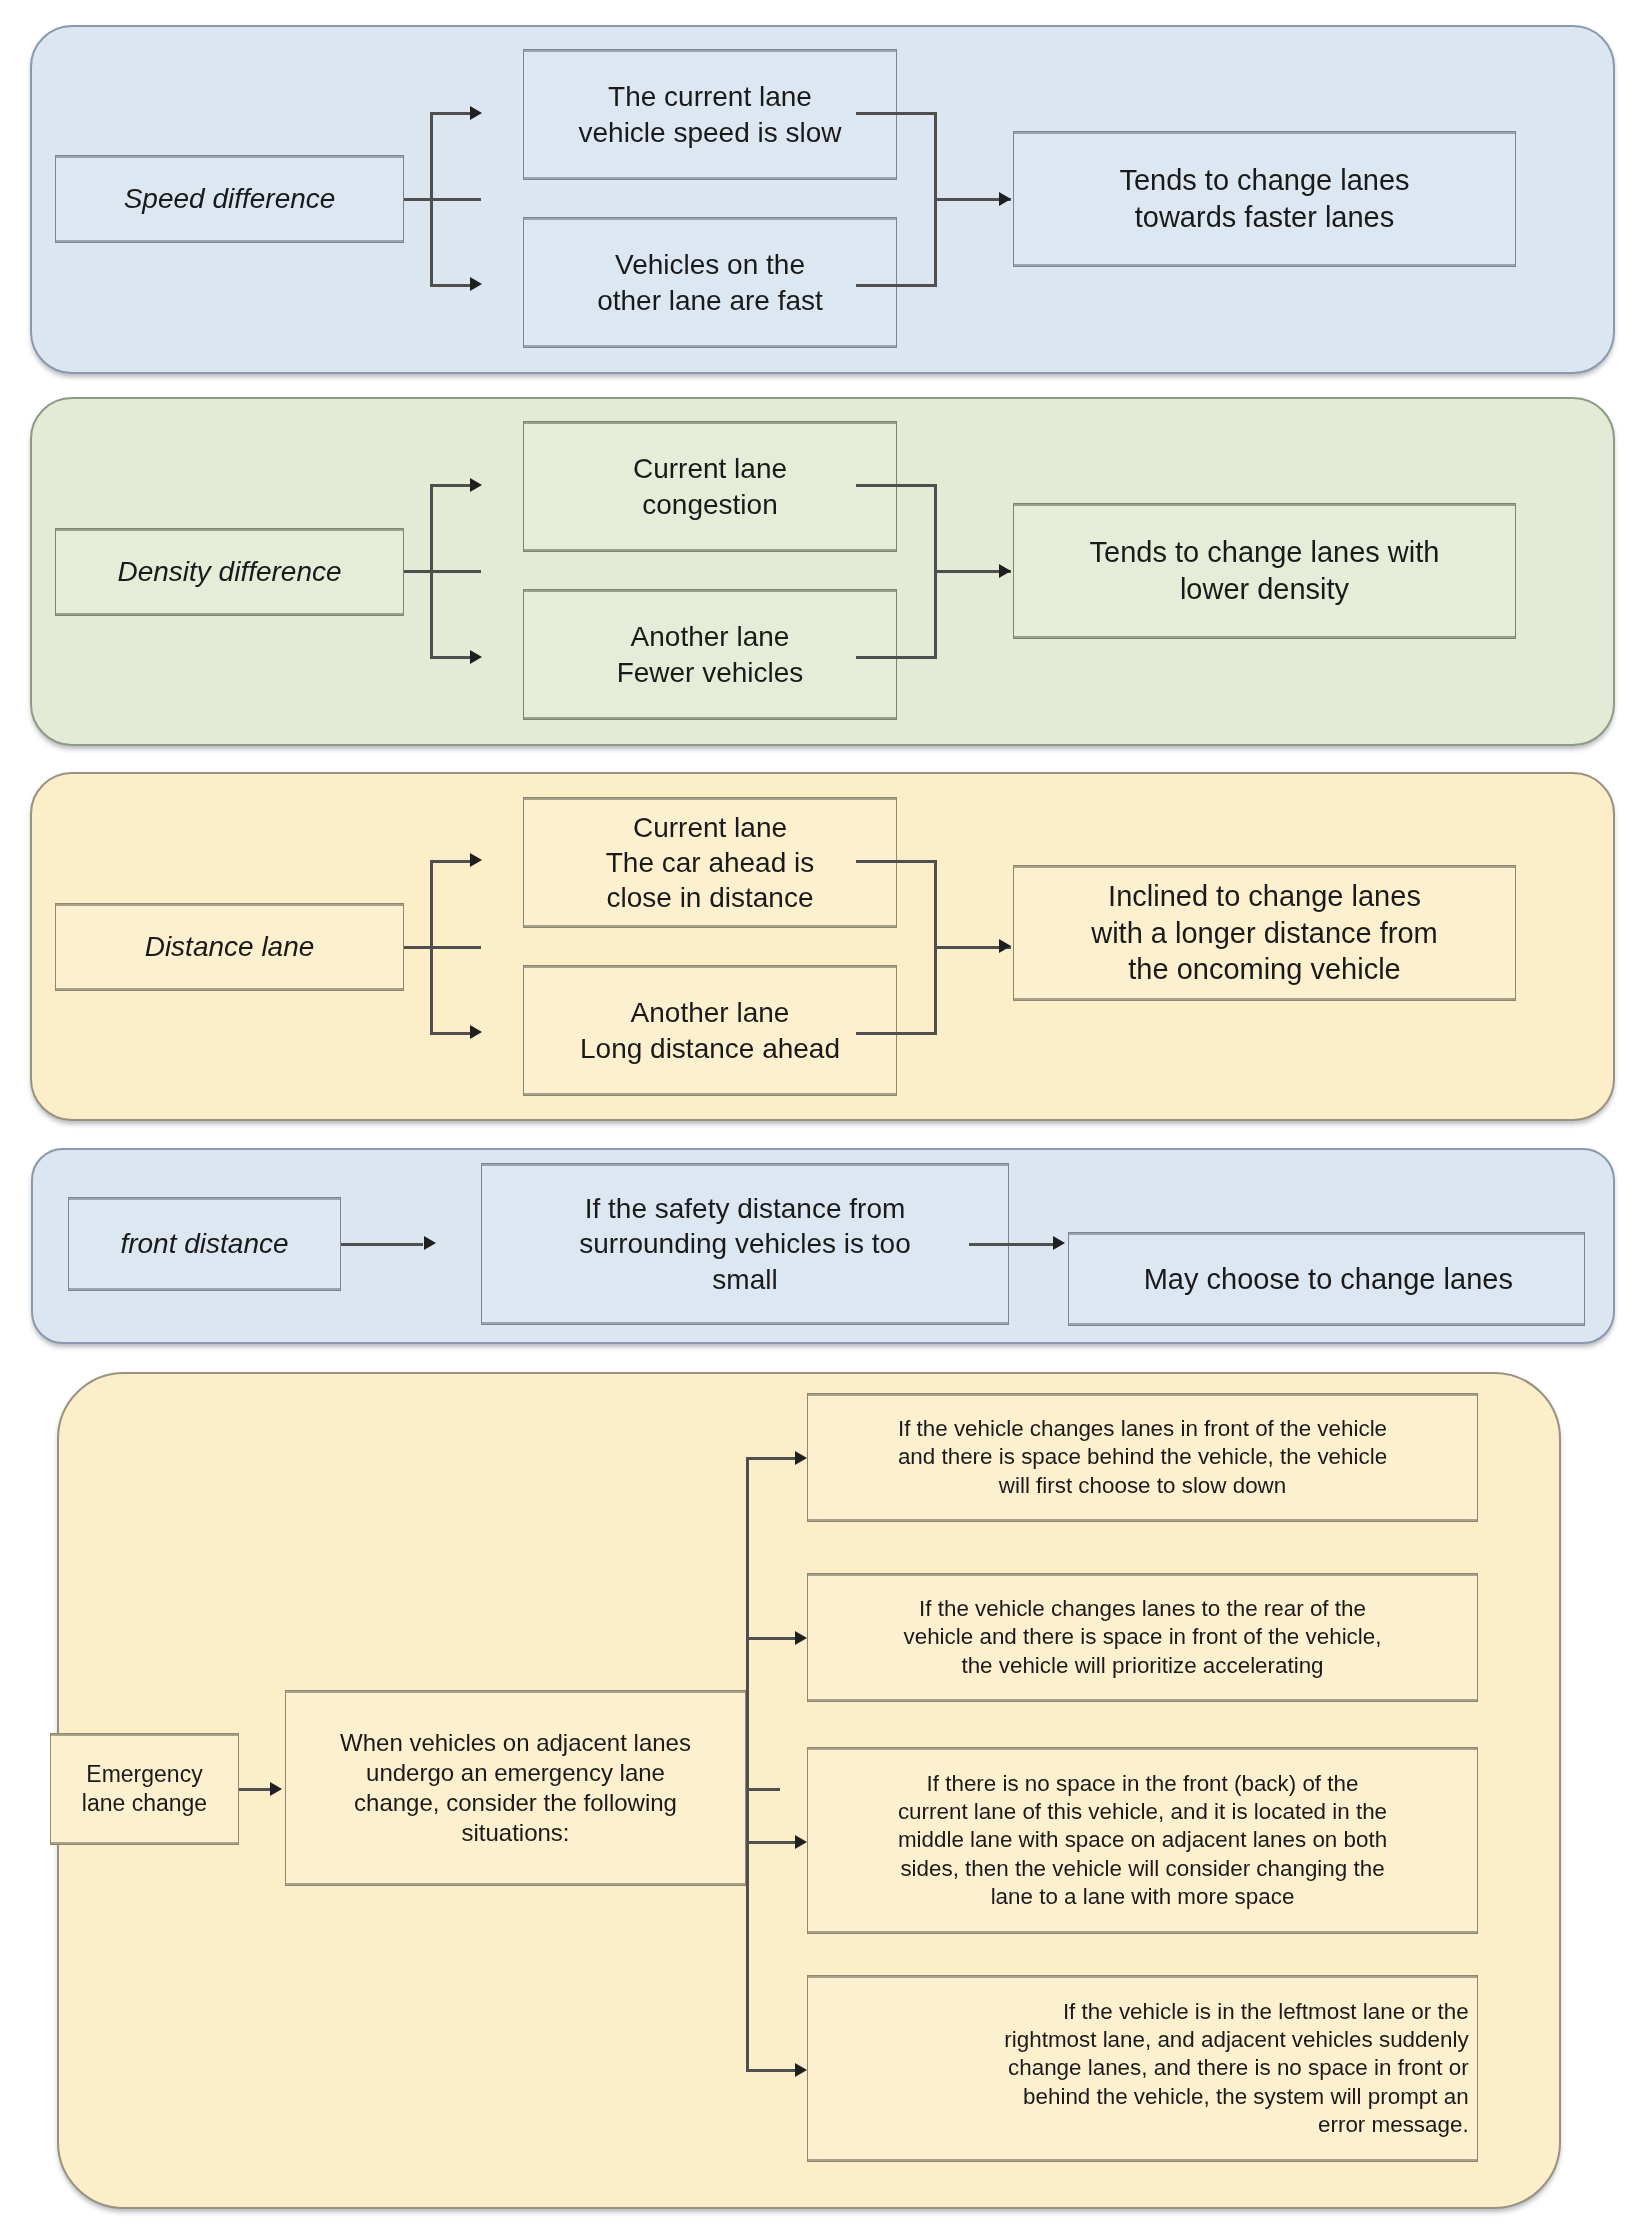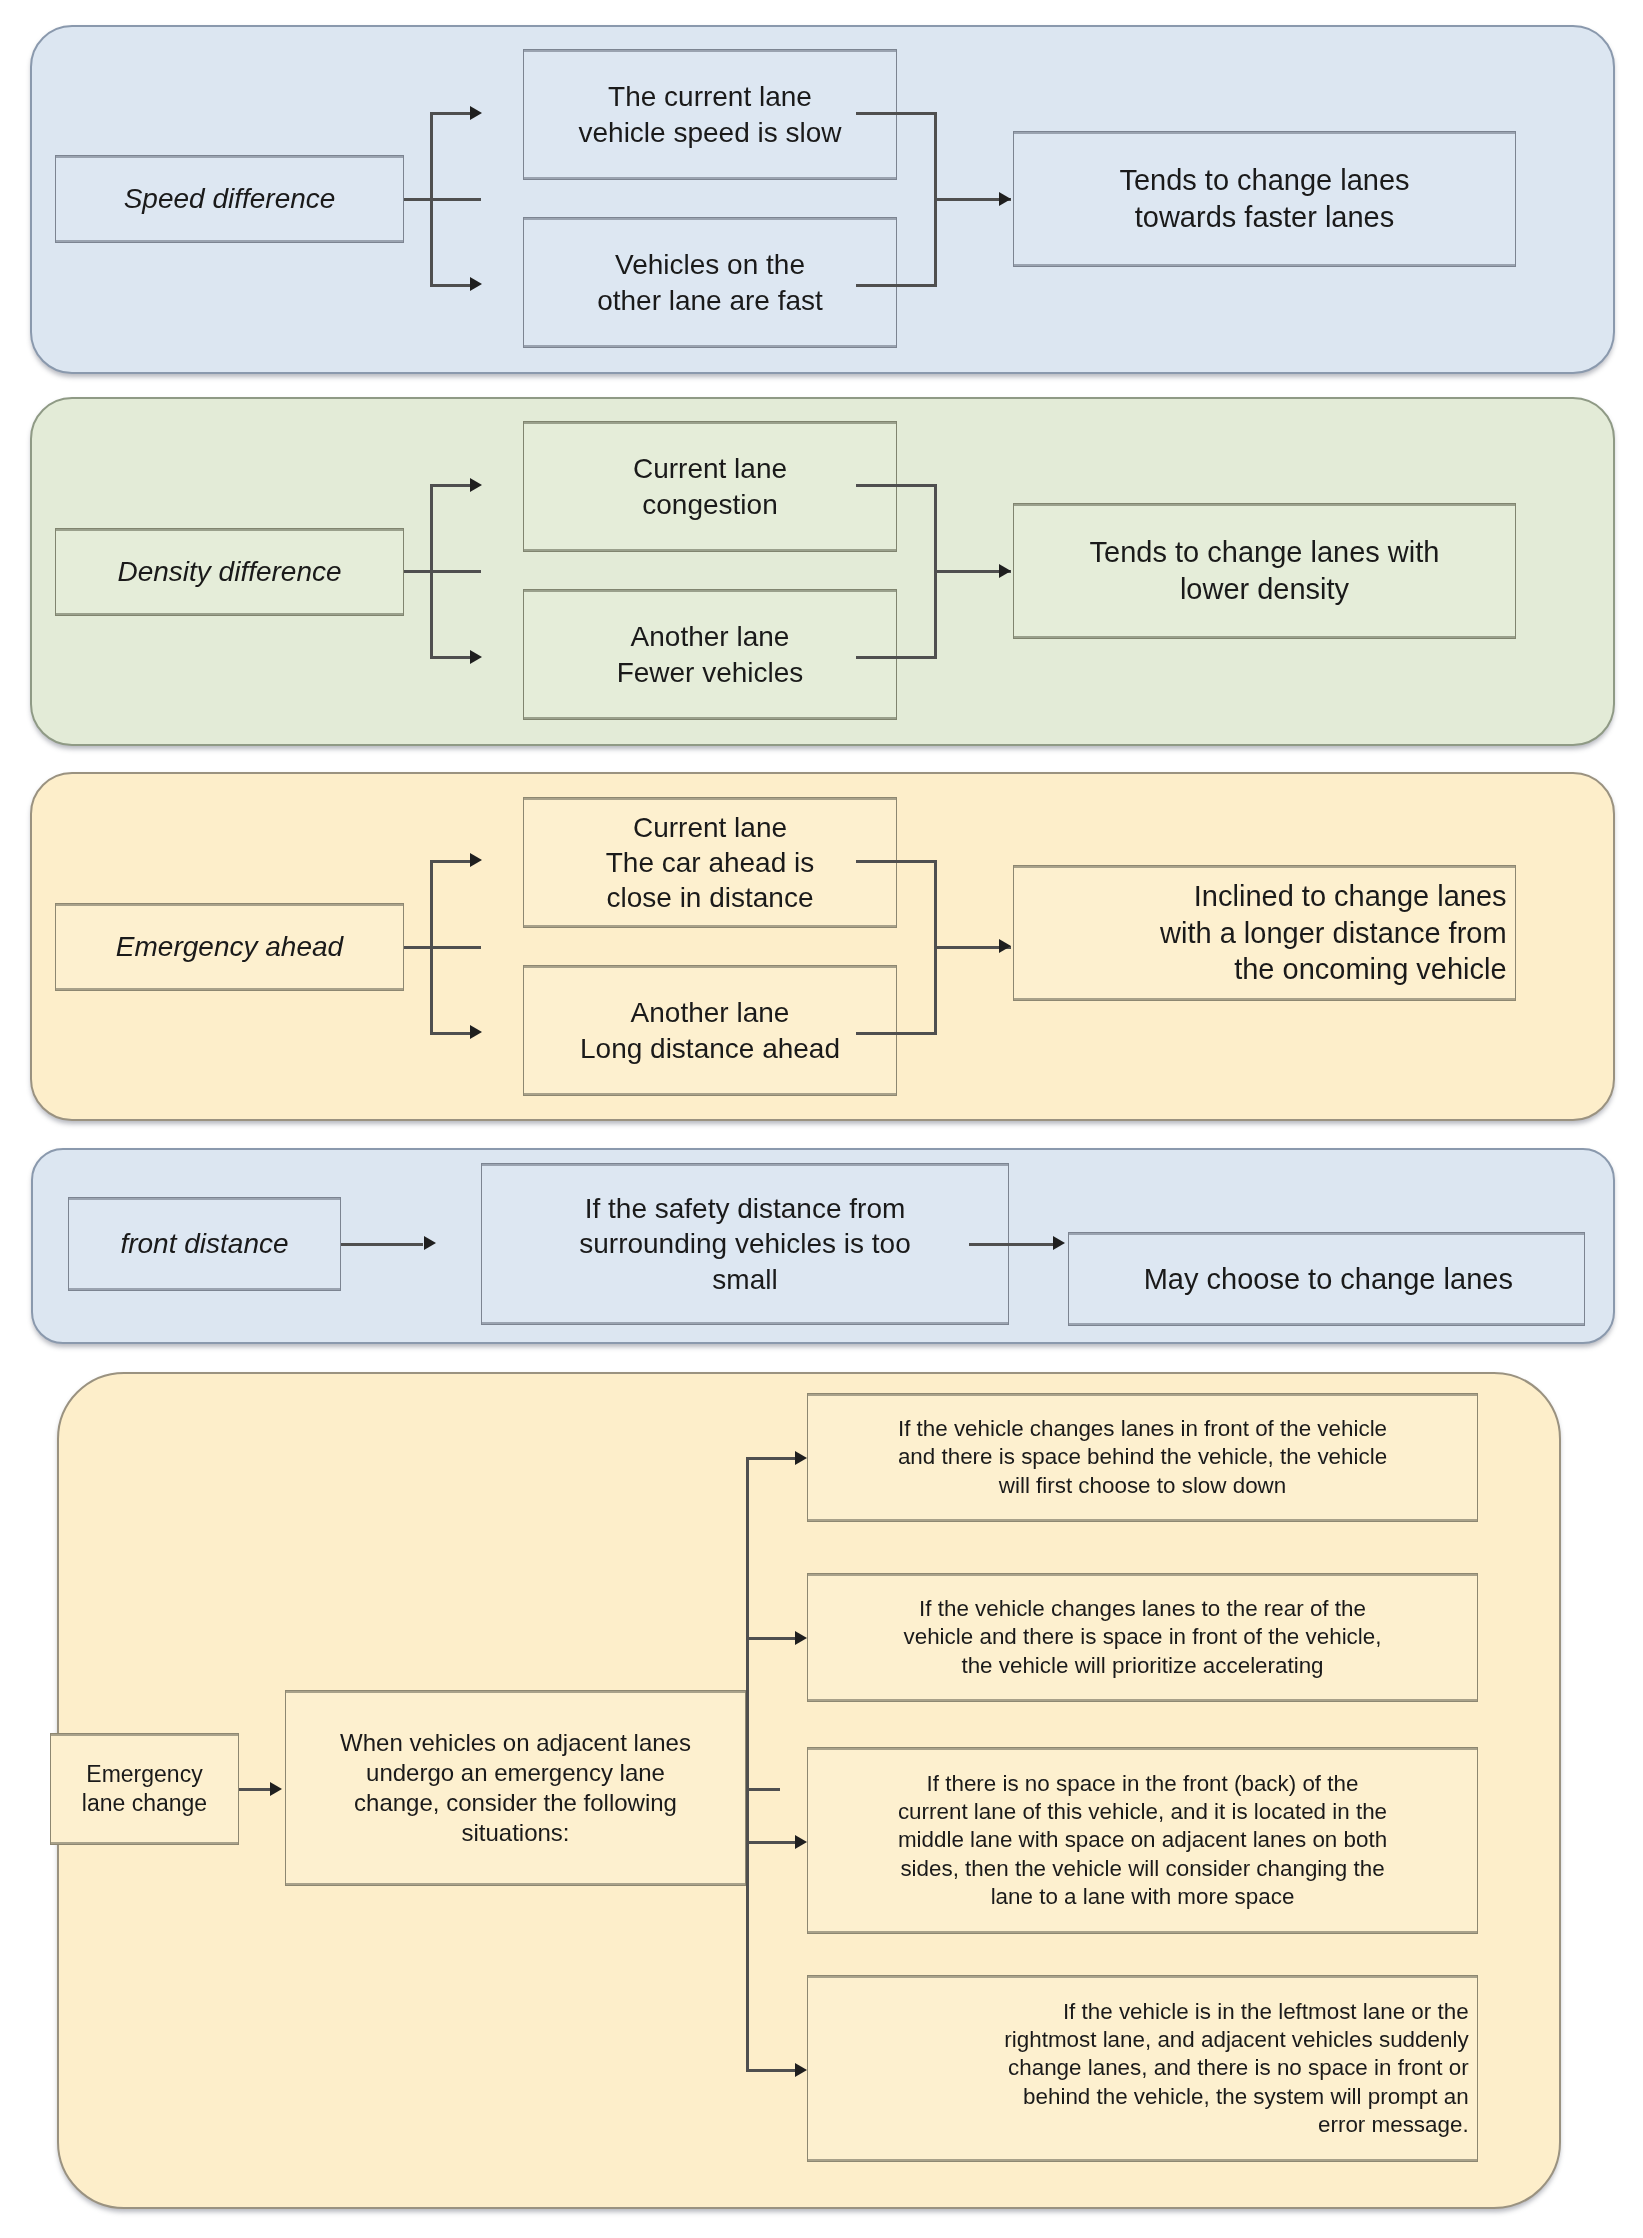--- a/index.html
+++ b/index.html
@@ -128,36 +128,36 @@
   <div class="arrow" style="left:470px;top:650px;"></div>
   <div class="ln h" style="left:856px;top:484px;width:80px;"></div>
   <div class="ln h" style="left:856px;top:656px;width:80px;"></div>
   <div class="ln v" style="left:934px;top:484px;height:175px;"></div>
   <div class="ln h" style="left:934px;top:570px;width:77px;"></div>
   <div class="arrow" style="left:999px;top:564px;"></div>
 
   <div class="panel cream" style="left:30px;top:772px;width:1585px;height:349px;border-radius:42px;"></div>
 
   <div class="box cream fs-lead" style="left:55px;top:903px;width:349px;height:88px;">
-    <span class="t">Emergency ahead</span>
+    <span class="t">Distance lane</span>
   </div>
 
   <div class="box cream fs-mid" style="left:482px;top:797px;width:374px;height:131px;">
     <span class="t" style="white-space:pre-line;">Current lane
 The car ahead is
 close in distance</span>
   </div>
 
   <div class="box cream fs-mid" style="left:482px;top:965px;width:374px;height:131px;">
     <span class="t" style="white-space:pre-line;">Another lane
 Long distance ahead</span>
   </div>
 
   <div class="box cream fs-res" style="left:1013px;top:865px;width:503px;height:136px;">
-    <span class="t" style="white-space:pre-line;text-align:right;">Inclined to change lanes
+    <span class="t" style="white-space:pre-line;">Inclined to change lanes
 with a longer distance from
 the oncoming vehicle</span>
   </div>
 
   <div class="ln h" style="left:404px;top:946px;width:77px;"></div>
   <div class="ln v" style="left:430px;top:860px;height:175px;"></div>
   <div class="ln h" style="left:430px;top:860px;width:42px;"></div>
   <div class="ln h" style="left:430px;top:1032px;width:42px;"></div>
   <div class="arrow" style="left:470px;top:853px;"></div>
   <div class="arrow" style="left:470px;top:1025px;"></div>

